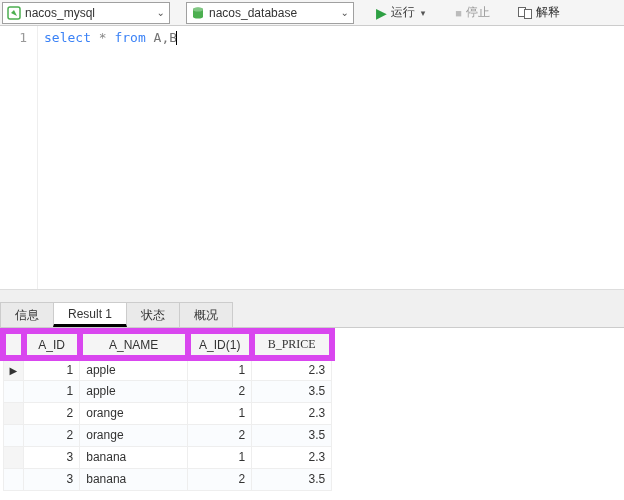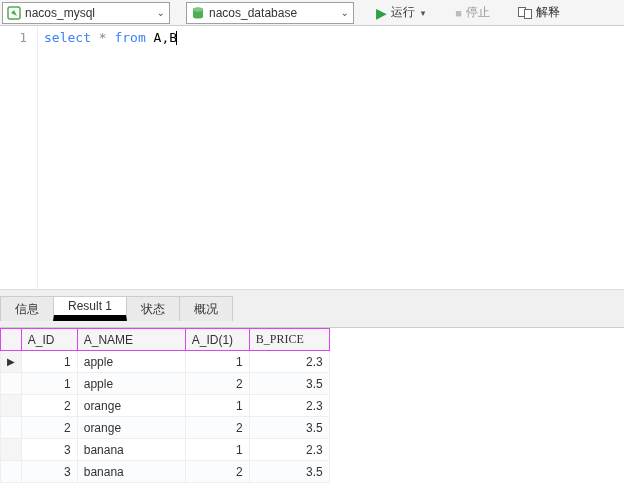--- a/index.html
+++ b/index.html
@@ -105,66 +105,66 @@
     }
     .code {
       flex: 1;
       padding: 4px 6px 0 6px;
       font-family: Consolas, monospace;
       font-size: 13px;
       white-space: pre;
     }
     .kw { color: #3b82f6; }
     .op { color: #888; }
-    .txt-code { color: #000000; }
+    .txt-code { color: #737373; }
     .cursor {
       display: inline-block;
       width: 1px;
       height: 14px;
       background: #000;
       vertical-align: text-bottom;
       margin-left: -1px;
     }
 
     .tabs {
       display: flex;
       height: 38px;
       background: #f0f0f0;
       border-bottom: 1px solid #ccc;
-      align-items: center;
+      align-items: flex-end;
     }
     .tab {
       padding: 5px 14px;
       border: 1px solid #ccc;
       border-bottom: none;
       background: #eaeaea;
       margin-right: -1px;
       cursor: pointer;
       font-size: 12px;
       height: 25px;
       display: flex;
       align-items: center;
     }
     .tab.active {
       background: #fff;
-      border-bottom: 6px solid #000000;
+      border-bottom: 3px solid #000000;
       position: relative;
       z-index: 2;
     }
 
     .grid {
       border-collapse: collapse;
       font-size: 12px;
       background: #fff;
     }
     .grid th {
       background: #f5f5f5;
-      border: 1px solid #d946ef;
+      border: 6px solid #d946ef;
       padding: 3px 6px;
-      text-align: left;
+      text-align: center;
       font-weight: normal;
       height: 22px;
     }
     .grid td {
       border: 1px solid #eee;
       padding: 2px 6px;
       height: 22px;
     }
     .row-head {
       width: 12px;

